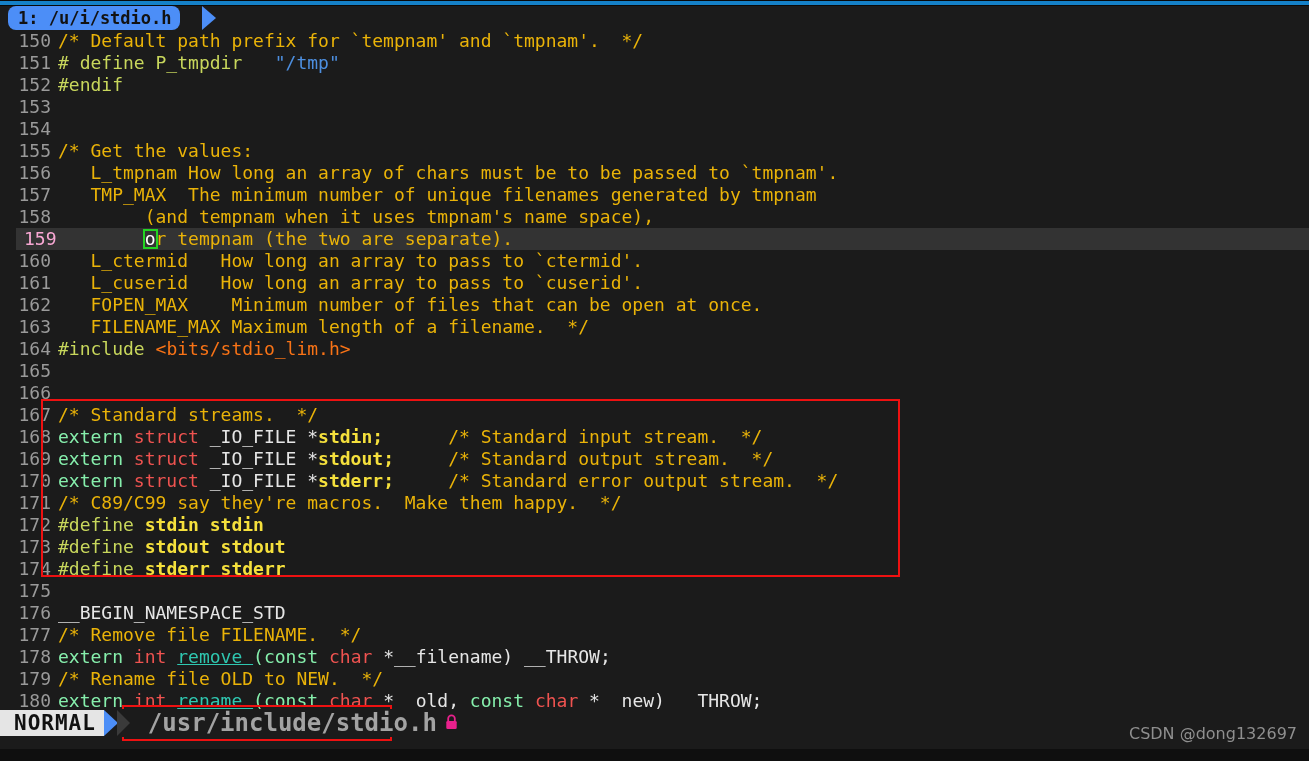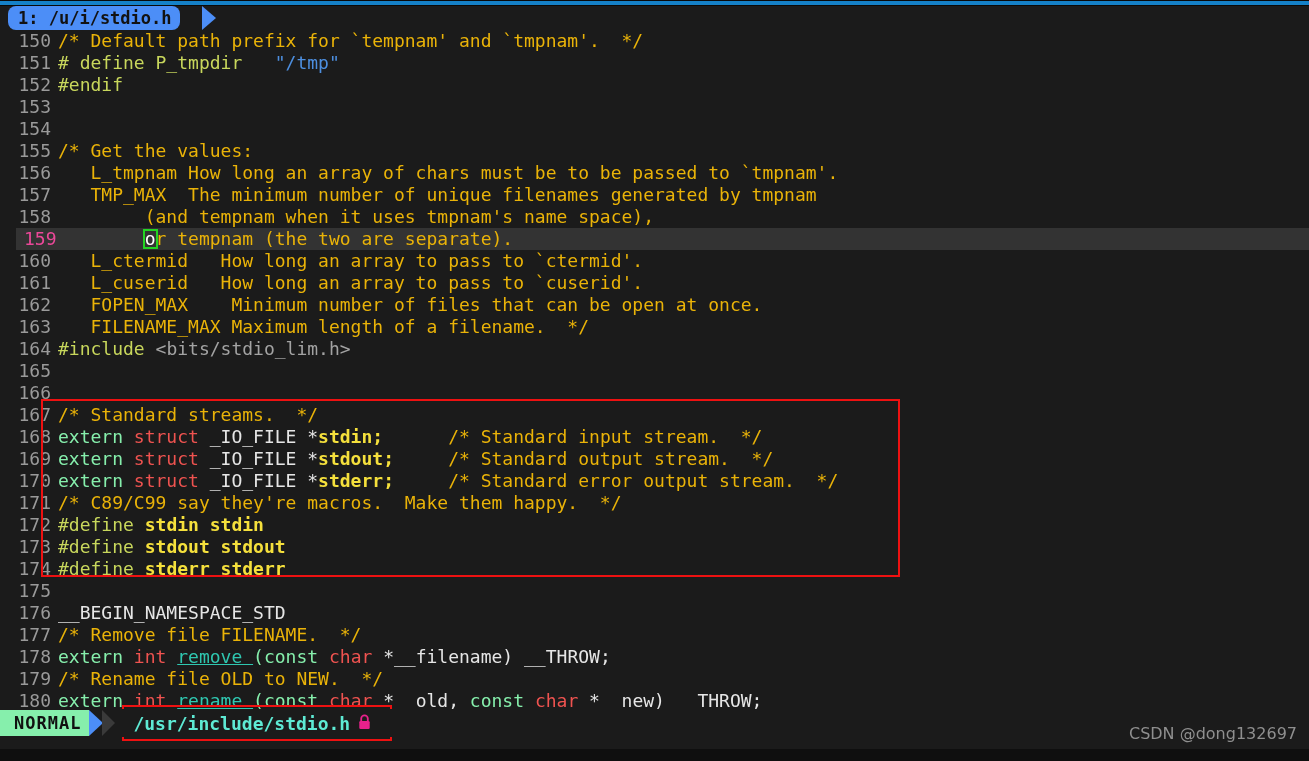--- a/index.html
+++ b/index.html
@@ -70,33 +70,33 @@
   .row.cur { background: #333333; }
   .ln {
     display: inline-block;
     width: 42px;
     text-align: right;
     padding-right: 7px;
     color: #9a9a9a;
     font-size: 18px;
     flex: 0 0 42px;
   }
-  .row.cur .ln { color: #ec4899; padding-left: 8px; }
+  .row.cur .ln { color: #f9a8d4; padding-left: 8px; }
   .src { display: inline-block; white-space: pre; }
 
   
   .cmt   { color: #eab308; }
   .pre   { color: #c8d75c; }
   .str   { color: #4d8fe0; }
   .kw    { color: #ef5350; }
   .typ   { color: #86efac; }
   .plain { color: #e6e6e6; }
   .mac   { color: #f5e03c; font-weight: bold; }
   .fn    { color: #2fc7b0; text-decoration: underline; }
-  .inc   { color: #a3a3a3; text-align: right; }
+  .inc   { color: #f97316; text-align: right; }
 
   
   .cursor {
     display: inline-block;
     color: #ffffff;
     border: 2px solid #23d423;
     margin: 0 -2px;
     line-height: 16px;
     padding: 0 0px;
   }
@@ -112,44 +112,44 @@
 
   
   .statusbar {
     position: absolute; left: 0; top: 709px;
     width: 1309px; height: 28px;
     background: #1b1b1b;
     display: flex; align-items: center;
   }
   .mode {
     position: relative;
-    background: #86efac;
+    background: #e5e5e5;
     color: #111111;
-    font-size: 17px; font-weight: bold;
+    font-size: 21px; font-weight: bold;
     height: 26px;
     display: flex; align-items: center;
     padding: 0 8px 0 14px;
     letter-spacing: 1px;
   }
   .mode-arrow {
     width: 0; height: 0;
     border-top: 13px solid transparent;
     border-bottom: 13px solid transparent;
     border-left: 14px solid #4c8ef7;
   }
   .mode-arrow2 {
     width: 0; height: 0;
     border-top: 13px solid transparent;
     border-bottom: 13px solid transparent;
     border-left: 13px solid #3a3a3a;
     margin-left: -1px;
   }
   .filepath {
-    color: #5eead4;
-    font-size: 18px; font-weight: bold;
+    color: #a3a3a3;
+    font-size: 24px; font-weight: bold;
     margin-left: 18px;
     white-space: pre;
   }
   .lock {
     color: #e8218c;
     font-size: 16px;
     margin-left: 8px;
     line-height: 1;
   }
 

